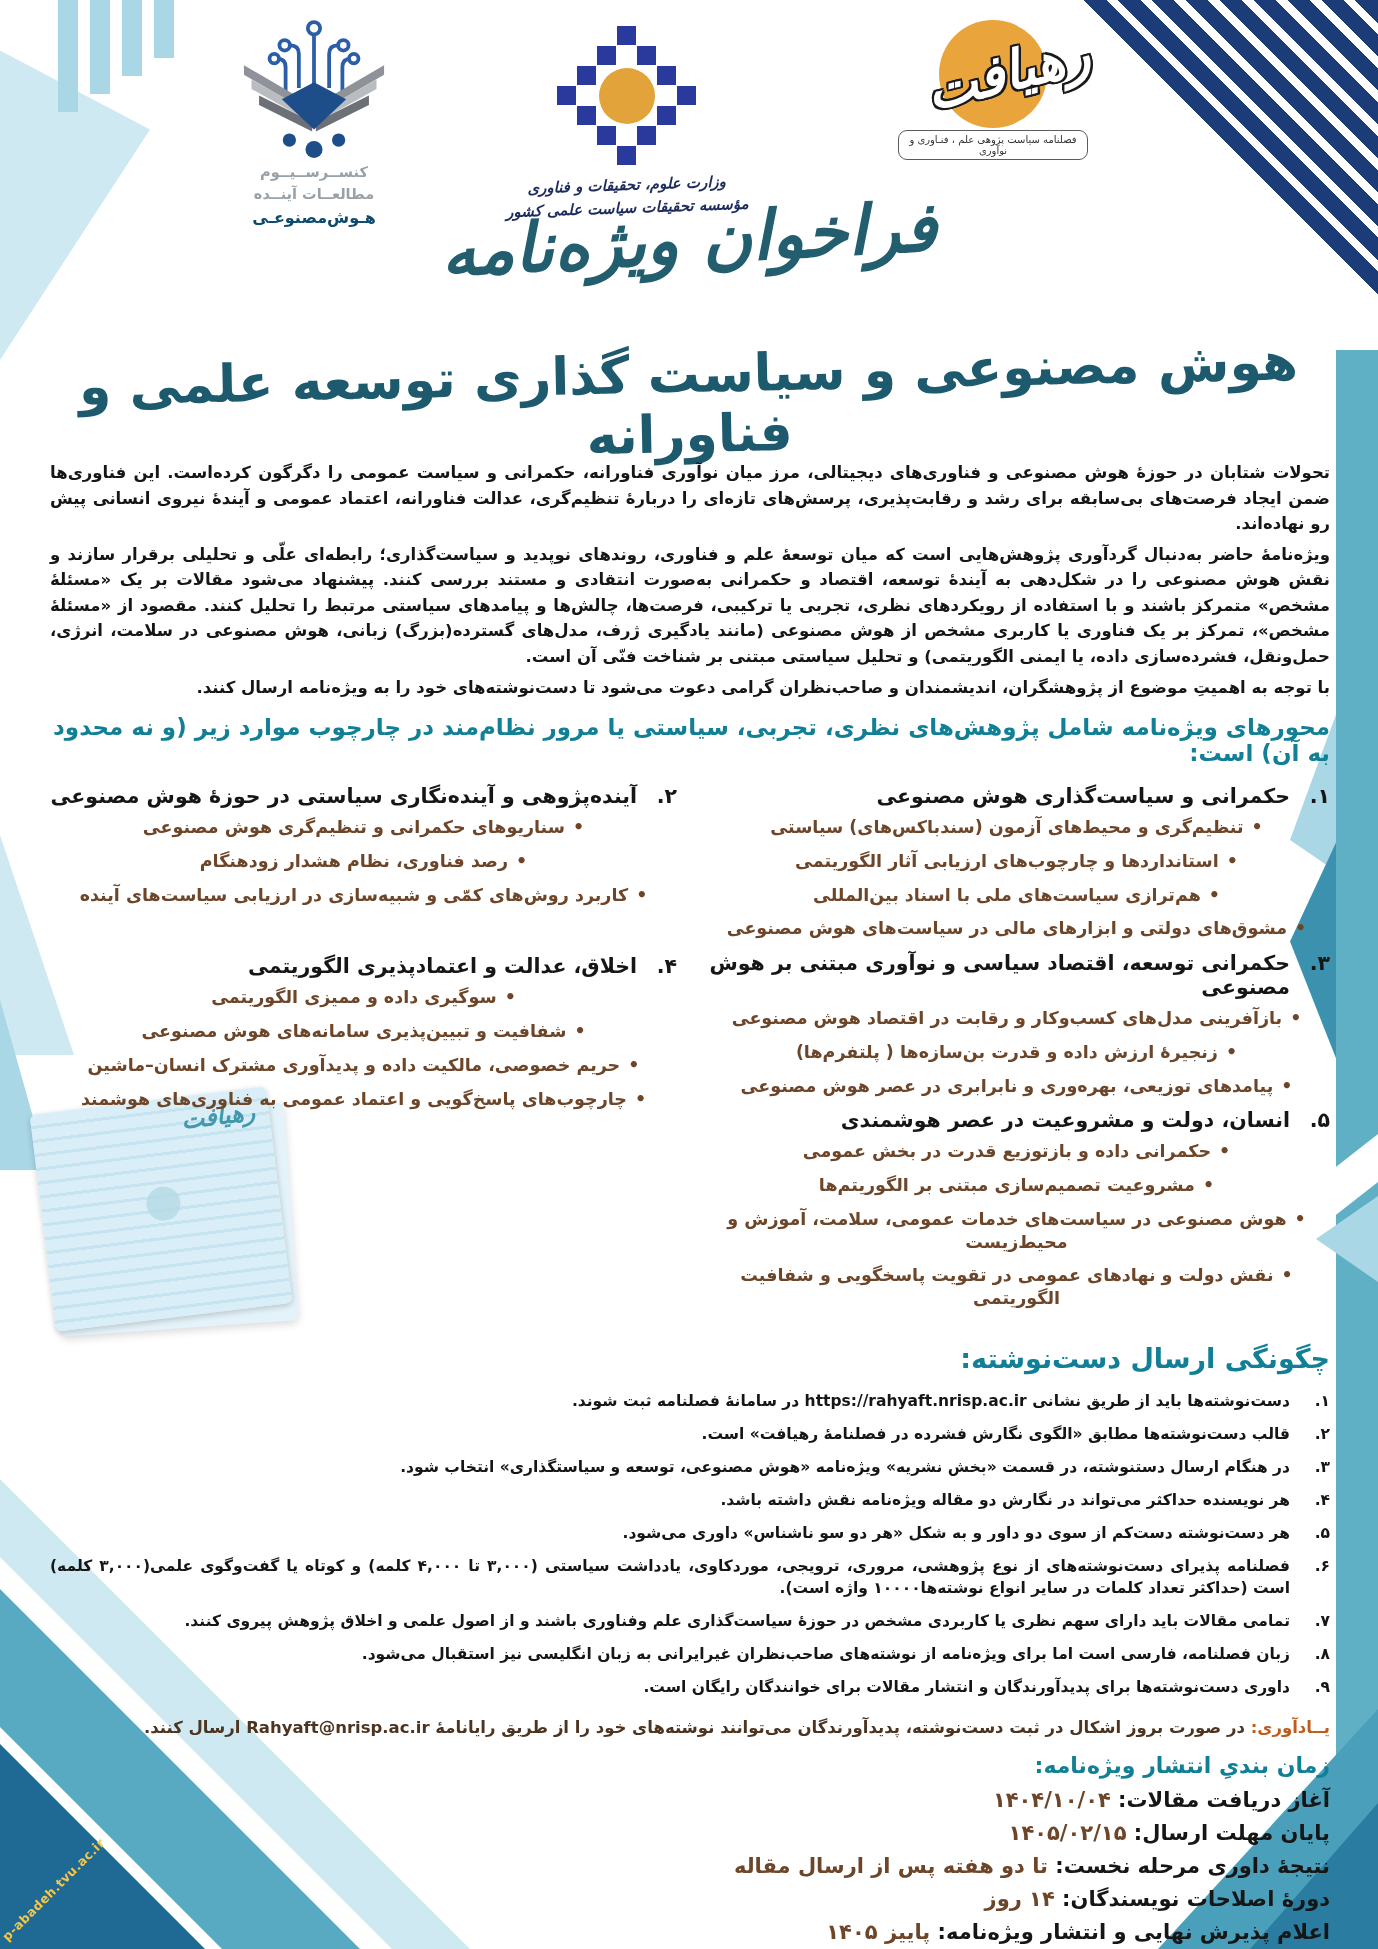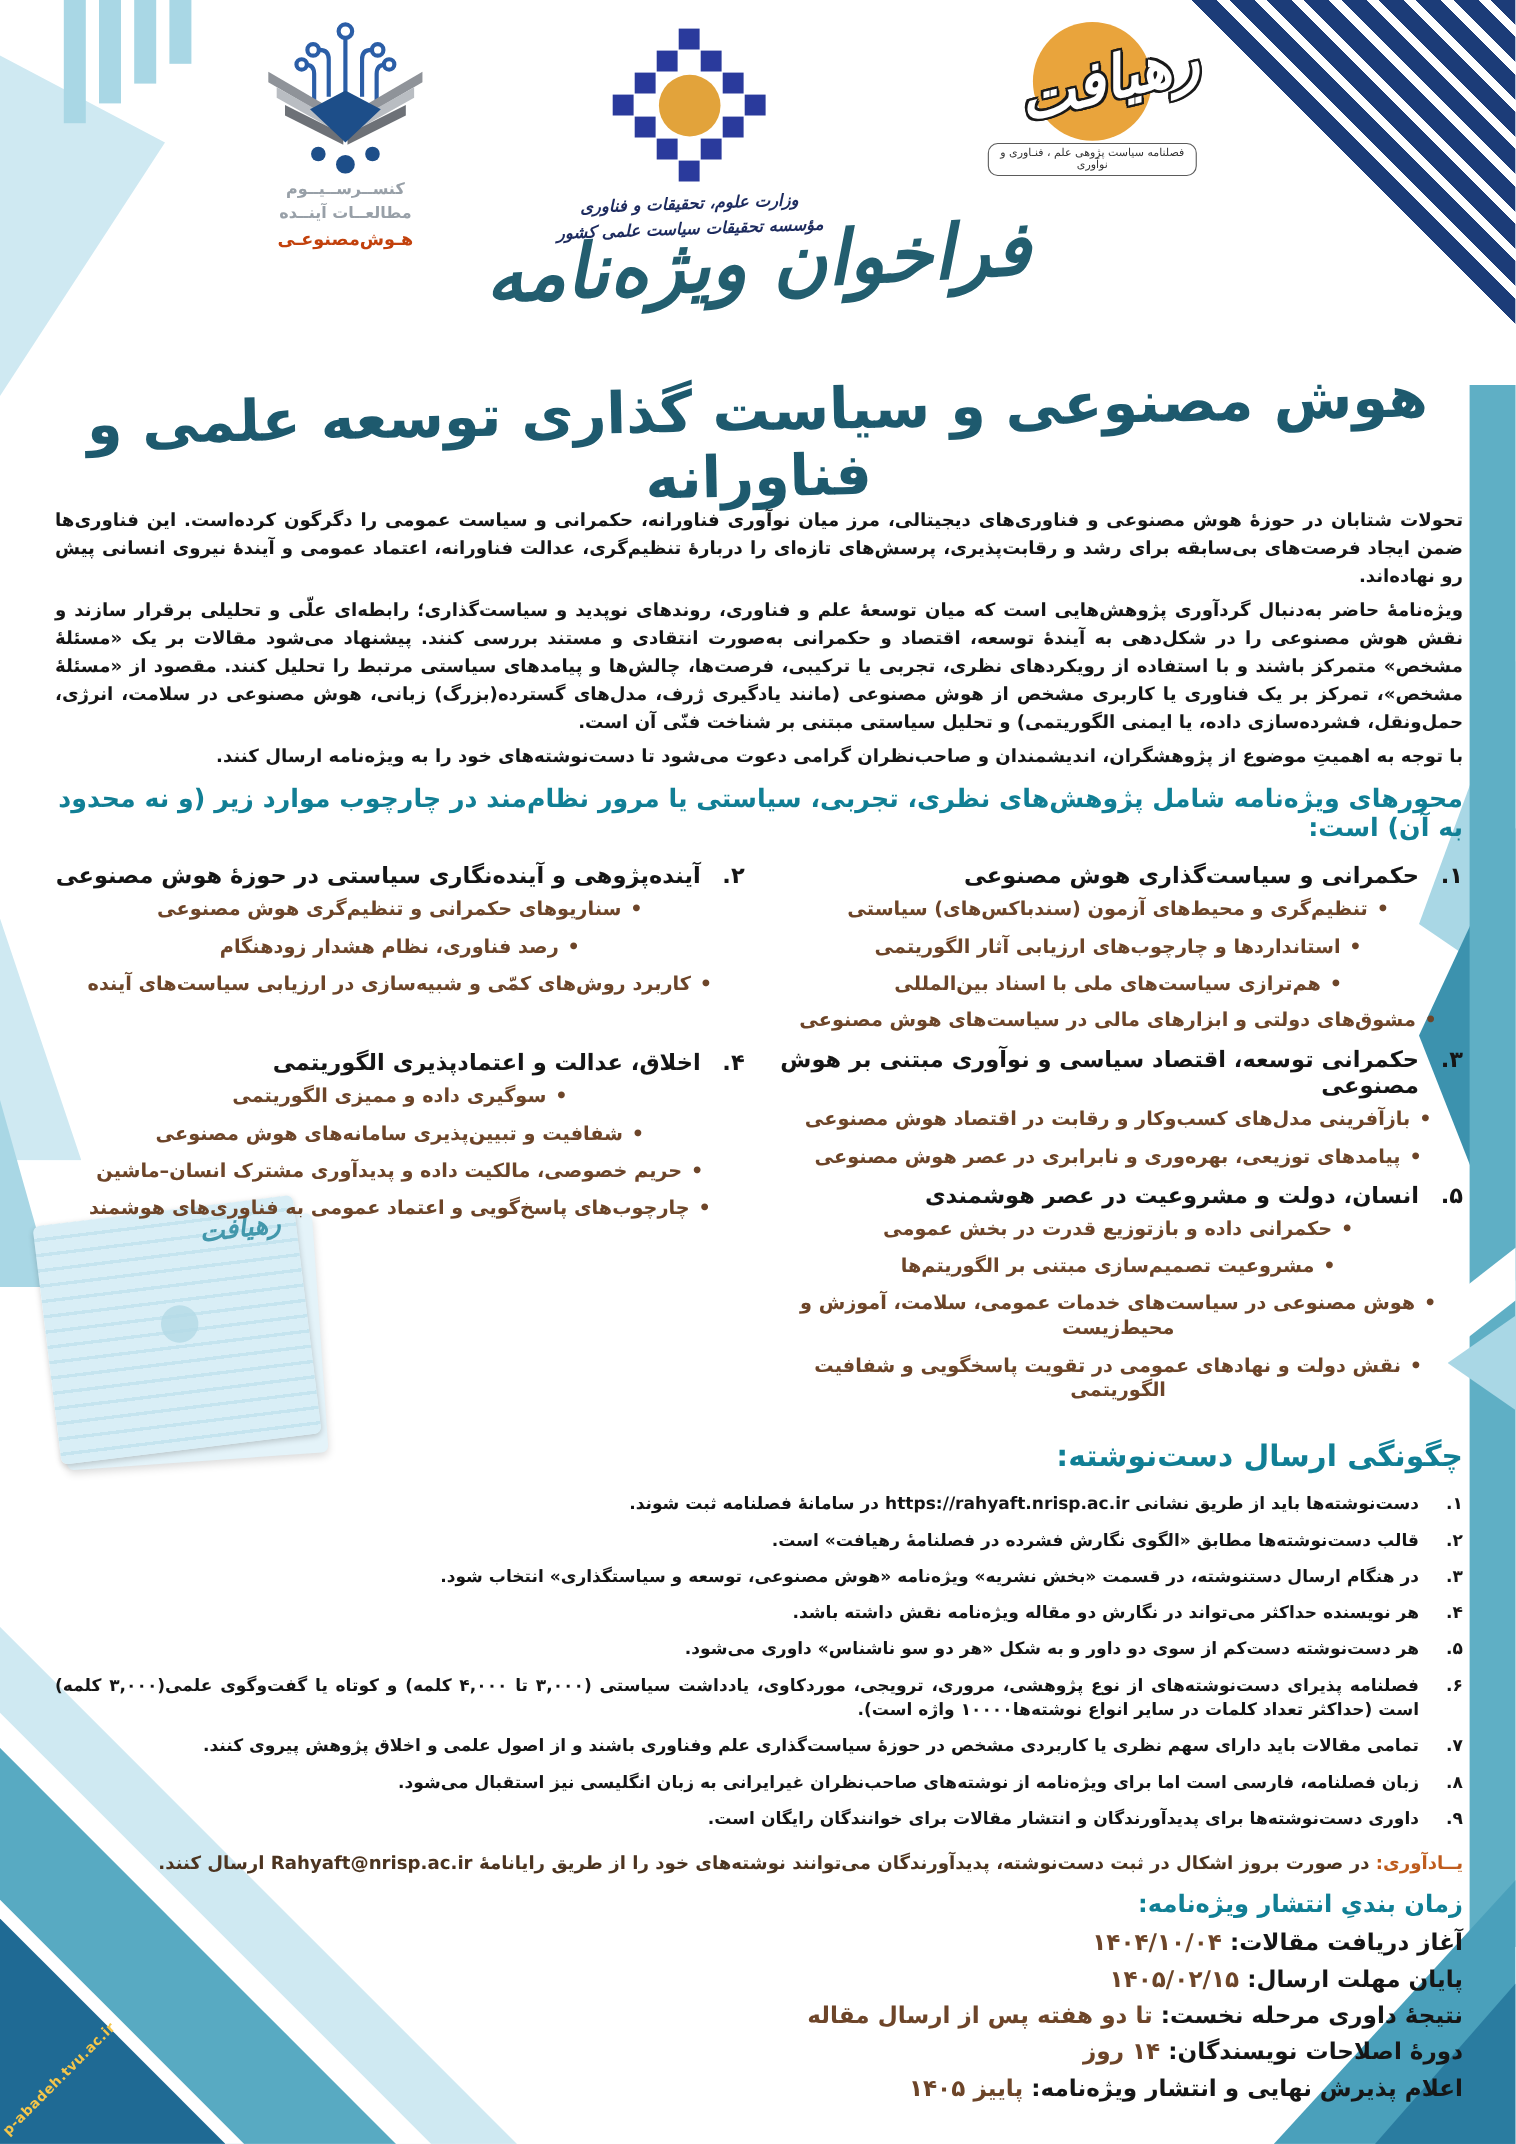--- a/index.html
+++ b/index.html
@@ -47,21 +47,21 @@
   .bl-gap2{position:absolute;left:0;bottom:0;width:222px;height:222px;background:#fff;
            clip-path:polygon(0 0,100% 100%,0 100%);}
   .bl-tri3{position:absolute;left:0;bottom:0;width:205px;height:205px;background:#1f6a94;
            clip-path:polygon(0 0,100% 100%,0 100%);}
   .watermark{position:absolute;left:-16px;bottom:52px;transform:rotate(-45deg);
              color:#f5c64a;font-size:12.5px;font-weight:bold;letter-spacing:.5px;z-index:7;}
 
   
   .logo-consortium{position:absolute;left:192px;top:16px;width:244px;text-align:center;z-index:4;}
   .cons-line{color:#98a0a8;font-size:14.5px;font-weight:bold;letter-spacing:1px;line-height:1.5;}
-  .cons-line.b{color:#c2410c;font-size:16px;letter-spacing:0;}
+  .cons-line.b{color:#0c4a6e;font-size:16px;letter-spacing:0;}
   .logo-ministry{position:absolute;left:492px;top:26px;width:270px;text-align:center;z-index:4;}
   .min-emblem{position:relative;width:140px;height:140px;margin:0 auto;}
   .msq{position:absolute;width:19px;height:19px;background:var(--mnavy);}
   .mcircle{position:absolute;left:42px;top:42px;width:56px;height:56px;border-radius:50%;
            background:var(--morange);}
   .min-caption{margin-top:8px;font-style:italic;font-weight:bold;color:#1d2b5e;font-size:15px;
                line-height:1.55;transform:rotate(-2deg);}
   .logo-rahyaft{position:absolute;left:898px;top:20px;width:190px;z-index:4;text-align:center;}
   .rh-circle{position:relative;width:108px;height:108px;border-radius:50%;background:#e9a43c;margin:0 auto;}
   .rh-word{position:absolute;left:-14px;top:24px;width:140px;font-size:54px;font-weight:bold;
@@ -234,20 +234,21 @@
             <div class="topic-bullet"><span class="bdot">•</span><span class="btxt">استانداردها و چارچوب‌های ارزیابی آثار الگوریتمی</span></div>
             <div class="topic-bullet"><span class="bdot">•</span><span class="btxt">هم‌ترازی سیاست‌های ملی با اسناد بین‌المللی</span></div>
             <div class="topic-bullet"><span class="bdot">•</span><span class="btxt">مشوق‌های دولتی و ابزارهای مالی در سیاست‌های هوش مصنوعی</span></div>
           </div>
           <div class="topic-group">
             <div class="topic-title">
               <span class="tnum">۳.</span>
               <span class="ttxt">حکمرانی توسعه، اقتصاد سیاسی و نوآوری مبتنی بر هوش مصنوعی</span>
             </div>
             <div class="topic-bullet"><span class="bdot">•</span><span class="btxt">بازآفرینی مدل‌های کسب‌وکار و رقابت در اقتصاد هوش مصنوعی</span></div>
+            <div class="topic-bullet"><span class="bdot">•</span><span class="btxt">زنجیرۀ ارزش داده و قدرت بن‌سازه‌ها ( پلتفرم‌ها)</span></div>
             <div class="topic-bullet"><span class="bdot">•</span><span class="btxt">پیامدهای توزیعی، بهره‌وری و نابرابری در عصر هوش مصنوعی</span></div>
           </div>
           <div class="topic-group">
             <div class="topic-title">
               <span class="tnum">۵.</span>
               <span class="ttxt">انسان، دولت و مشروعیت در عصر هوشمندی</span>
             </div>
             <div class="topic-bullet"><span class="bdot">•</span><span class="btxt">حکمرانی داده و بازتوزیع قدرت در بخش عمومی</span></div>
             <div class="topic-bullet"><span class="bdot">•</span><span class="btxt">مشروعیت تصمیم‌سازی مبتنی بر الگوریتم‌ها</span></div>
             <div class="topic-bullet"><span class="bdot">•</span><span class="btxt">هوش مصنوعی در سیاست‌های خدمات عمومی، سلامت، آموزش و محیط‌زیست</span></div>

